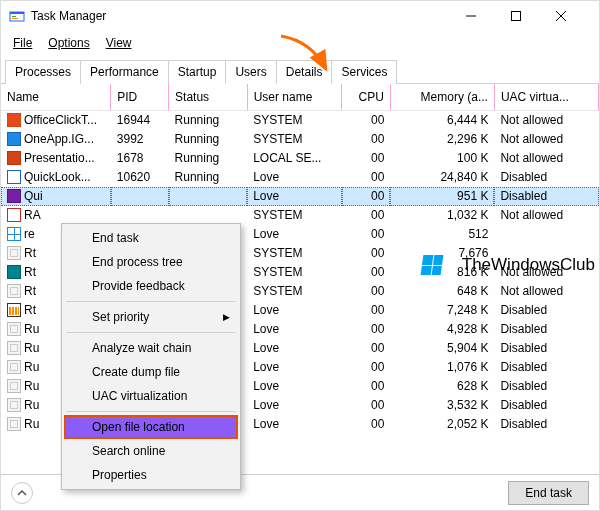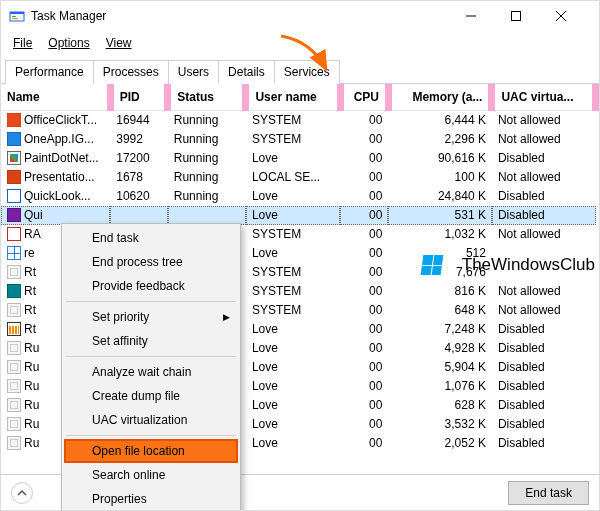--- a/index.html
+++ b/index.html
@@ -75,23 +75,23 @@
     height: 405px;
   }
   table {
     border-collapse: collapse;
     width: 100%;
     font-size: 12px;
     table-layout: fixed;
   }
   th {
     text-align: left;
-    font-weight: bold;
+    font-weight: normal;
     padding: 6px 6px;
-    border-right: 7px solid #f9a8d4;
+    border-right: 1px solid #f9a8d4;
     border-bottom: 1px solid #e8e8e8;
     background: #fff;
     white-space: nowrap;
     overflow: hidden;
   }
   td {
     padding: 2px 6px;
     white-space: nowrap;
     overflow: hidden;
     height: 19px;
@@ -140,21 +140,21 @@
     box-shadow: 3px 3px 6px rgba(0,0,0,0.25);
     padding: 2px;
     z-index: 50;
     font-size: 12px;
   }
   .ctxmenu .item {
     padding: 5px 10px 5px 28px;
     position: relative;
   }
   .ctxmenu .item.hover {
-    background: #f97316;
+    background: #8b5cf6;
   }
   .ctxmenu .item.highlight-box {
     outline: 2px solid #e65100;
     outline-offset: -2px;
   }
   .ctxmenu .sep {
     height: 1px;
     background: #d0d0d0;
     margin: 3px 2px;
   }
@@ -245,22 +245,23 @@
     </div>
 </div>
 
 <div class="menubar">
   <div class="menuitem">File</div>
   <div class="menuitem">Options</div>
   <div class="menuitem">View</div>
 </div>
 
 <div class="tabs">
+  <div class="tab">Processes</div>
   <div class="tab">Performance</div>
-  <div class="tab">Processes</div>
+  <div class="tab">Startup</div>
   <div class="tab">Users</div>
   <div class="tab active">Details</div>
   <div class="tab">Services</div>
 </div>
 
 <div class="table-wrap">
 <table>
   <colgroup>
     <col style="width:95px">
         <col style="width:50px">
@@ -294,29 +295,20 @@
         <tr>
           <td><span class="proc-icon blue"></span>OneApp.IG...</td>
           <td>3992</td>
           <td>Running</td>
           <td>SYSTEM</td>
           <td class="num">00</td>
           <td class="num">2,296 K</td>
           <td>Not allowed</td>
         </tr>
         <tr>
-          <td><span class="proc-icon paint"></span>PaintDotNet...</td>
-          <td>17200</td>
-          <td>Running</td>
-          <td>Love</td>
-          <td class="num">00</td>
-          <td class="num">90,616 K</td>
-          <td>Disabled</td>
-        </tr>
-        <tr>
           <td><span class="proc-icon present"></span>Presentatio...</td>
           <td>1678</td>
           <td>Running</td>
           <td>LOCAL SE...</td>
           <td class="num">00</td>
           <td class="num">100 K</td>
           <td>Not allowed</td>
         </tr>
         <tr>
           <td><span class="proc-icon qlook"></span>QuickLook...</td>
@@ -326,21 +318,21 @@
           <td class="num">00</td>
           <td class="num">24,840 K</td>
           <td>Disabled</td>
         </tr>
         <tr class="selected">
           <td><span class="proc-icon quick"></span>Qui</td>
           <td></td>
           <td></td>
           <td>Love</td>
           <td class="num">00</td>
-          <td class="num">531 K</td>
+          <td class="num">951 K</td>
           <td>Disabled</td>
         </tr>
         <tr>
           <td><span class="proc-icon audio"></span>RA</td>
           <td></td>
           <td></td>
           <td>SYSTEM</td>
           <td class="num">00</td>
           <td class="num">1,032 K</td>
           <td>Not allowed</td>
@@ -447,21 +439,20 @@
       </tbody>
 </table>
 </div>
 
 <div class="ctxmenu" id="ctxmenu">
     <div class="item">End task</div>
     <div class="item">End process tree</div>
     <div class="item">Provide feedback</div>
     <div class="sep"></div>
     <div class="item">Set priority<span class="chev">▶</span></div>
-    <div class="item">Set affinity</div>
     <div class="sep"></div>
     <div class="item">Analyze wait chain</div>
     <div class="item">Create dump file</div>
     <div class="item">UAC virtualization</div>
     <div class="sep"></div>
     <div class="item hover highlight-box">Open file location</div>
     <div class="item">Search online</div>
     <div class="item">Properties</div>
   </div>
 

